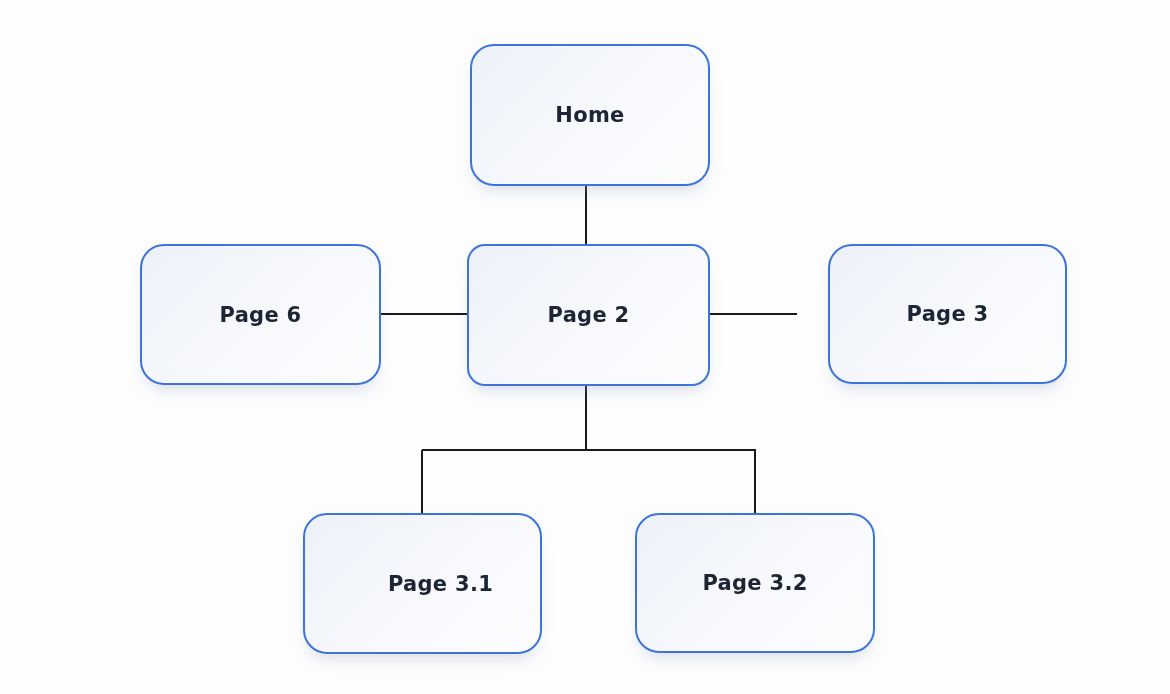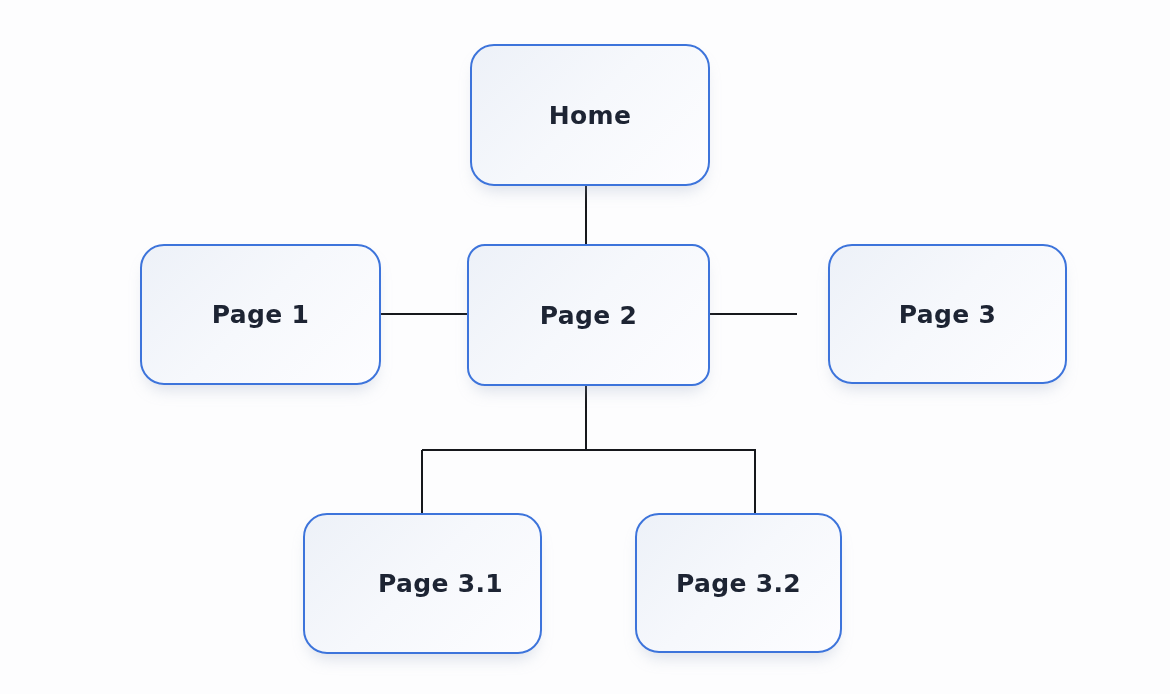--- a/index.html
+++ b/index.html
@@ -27,21 +27,21 @@
     border:2px solid var(--node-border);
     border-radius:24px;
     background:linear-gradient(135deg,#EDF1F8 0%,#F6F8FC 48%,#FDFDFF 100%);
     box-shadow:0 10px 16px -6px rgba(148,163,190,0.35);
     display:flex;
     align-items:center;
     justify-content:center;
     cursor:pointer;
   }
   .node-label{
-    font-size:25px;
+    font-size:21px;
     font-weight:700;
     color:var(--node-label);
     letter-spacing:0.3px;
     user-select:none;
   }
   .edge{
     position:absolute;
     background:var(--connector);
   }
 </style>
@@ -56,28 +56,28 @@
       <div class="edge" style="left: 585px; top: 386px; width: 2px; height: 65px;"></div>
       <div class="edge" style="left: 422px; top: 449px; width: 334px; height: 2px;"></div>
       <div class="edge" style="left: 421px; top: 450px; width: 2px; height: 63px;"></div>
       <div class="edge" style="left: 754px; top: 450px; width: 2px; height: 63px;"></div>
     </div>
   <div id="nodes-layer">
       <div class="node" style="left: 470px; top: 44px; width: 240px; height: 142px;">
         <span class="node-label">Home</span>
       </div>
       <div class="node" style="left: 140px; top: 244px; width: 241px; height: 141px;">
-        <span class="node-label">Page 1</span>
+        <span class="node-label">Page 6</span>
       </div>
       <div class="node" style="left: 467px; top: 244px; width: 243px; height: 142px; border-radius: 18px;">
         <span class="node-label">Page 2</span>
       </div>
       <div class="node" style="left: 828px; top: 244px; width: 239px; height: 140px;">
         <span class="node-label">Page 3</span>
       </div>
       <div class="node" style="left: 303px; top: 513px; width: 239px; height: 141px; padding-left: 36px;">
         <span class="node-label">Page 3.1</span>
       </div>
-      <div class="node" style="left: 635px; top: 513px; width: 207px; height: 140px;">
+      <div class="node" style="left: 635px; top: 513px; width: 240px; height: 140px;">
         <span class="node-label">Page 3.2</span>
       </div>
     </div>
 </div>
 
 </body></html>

